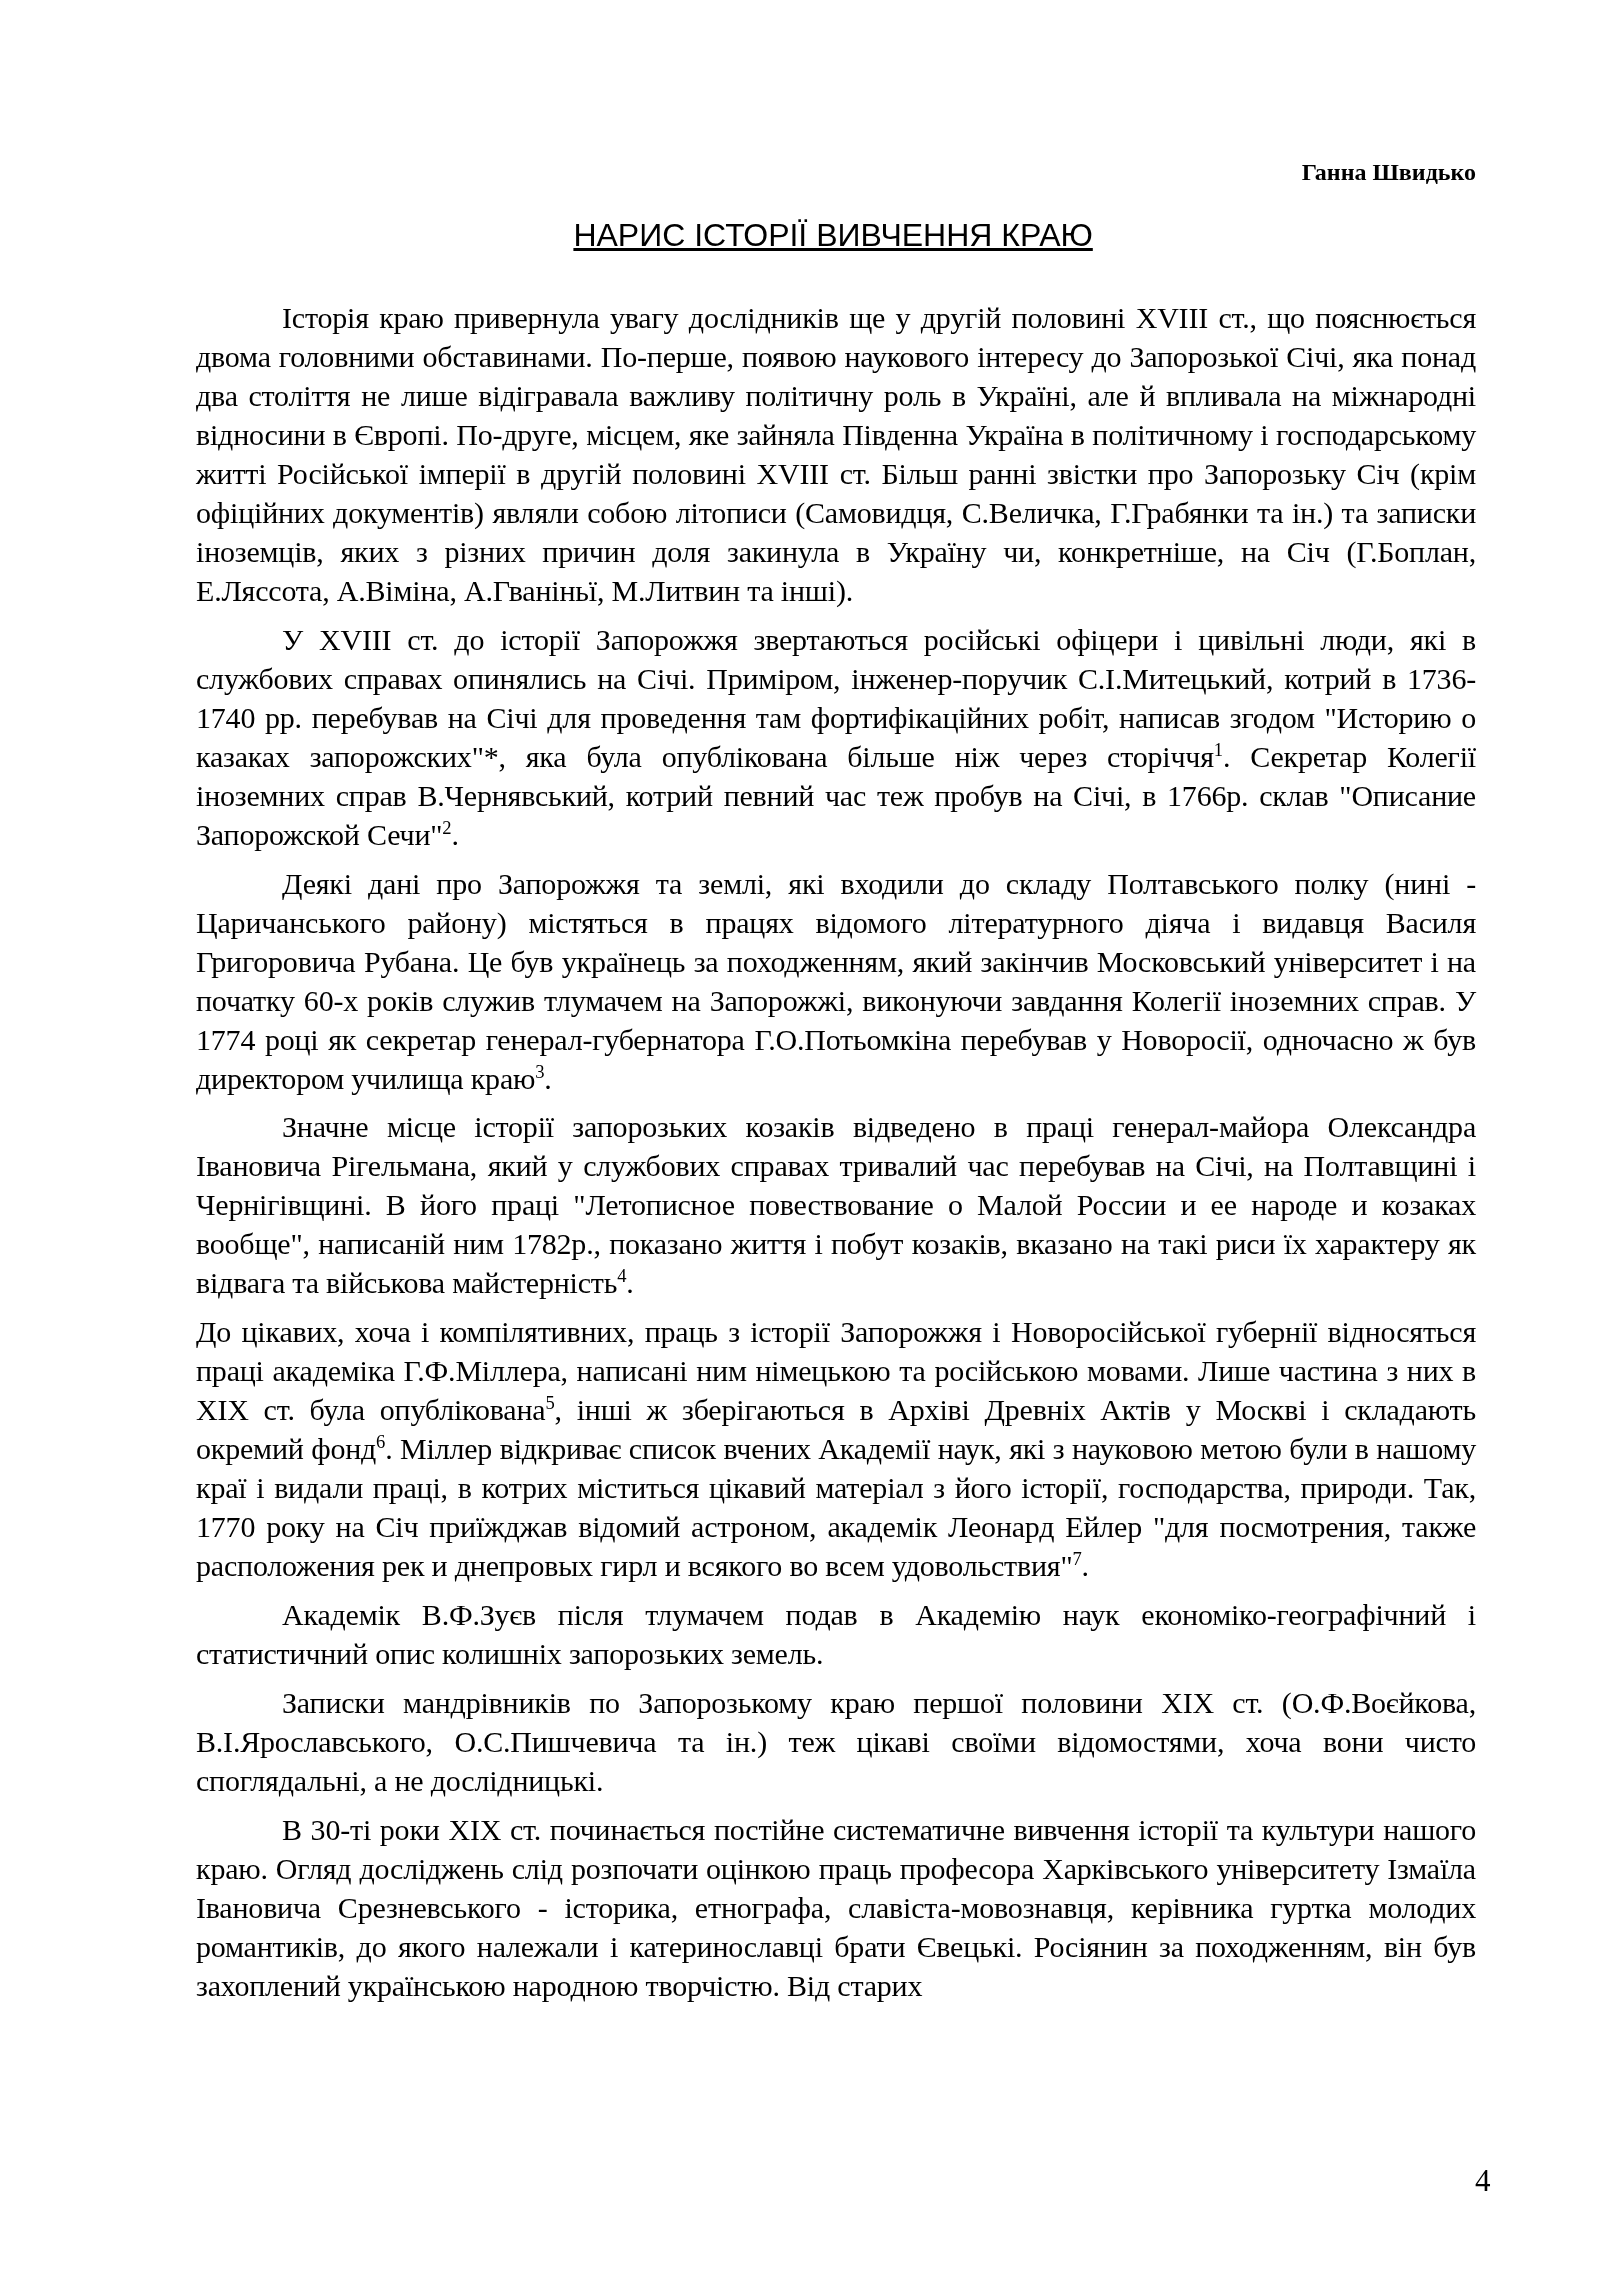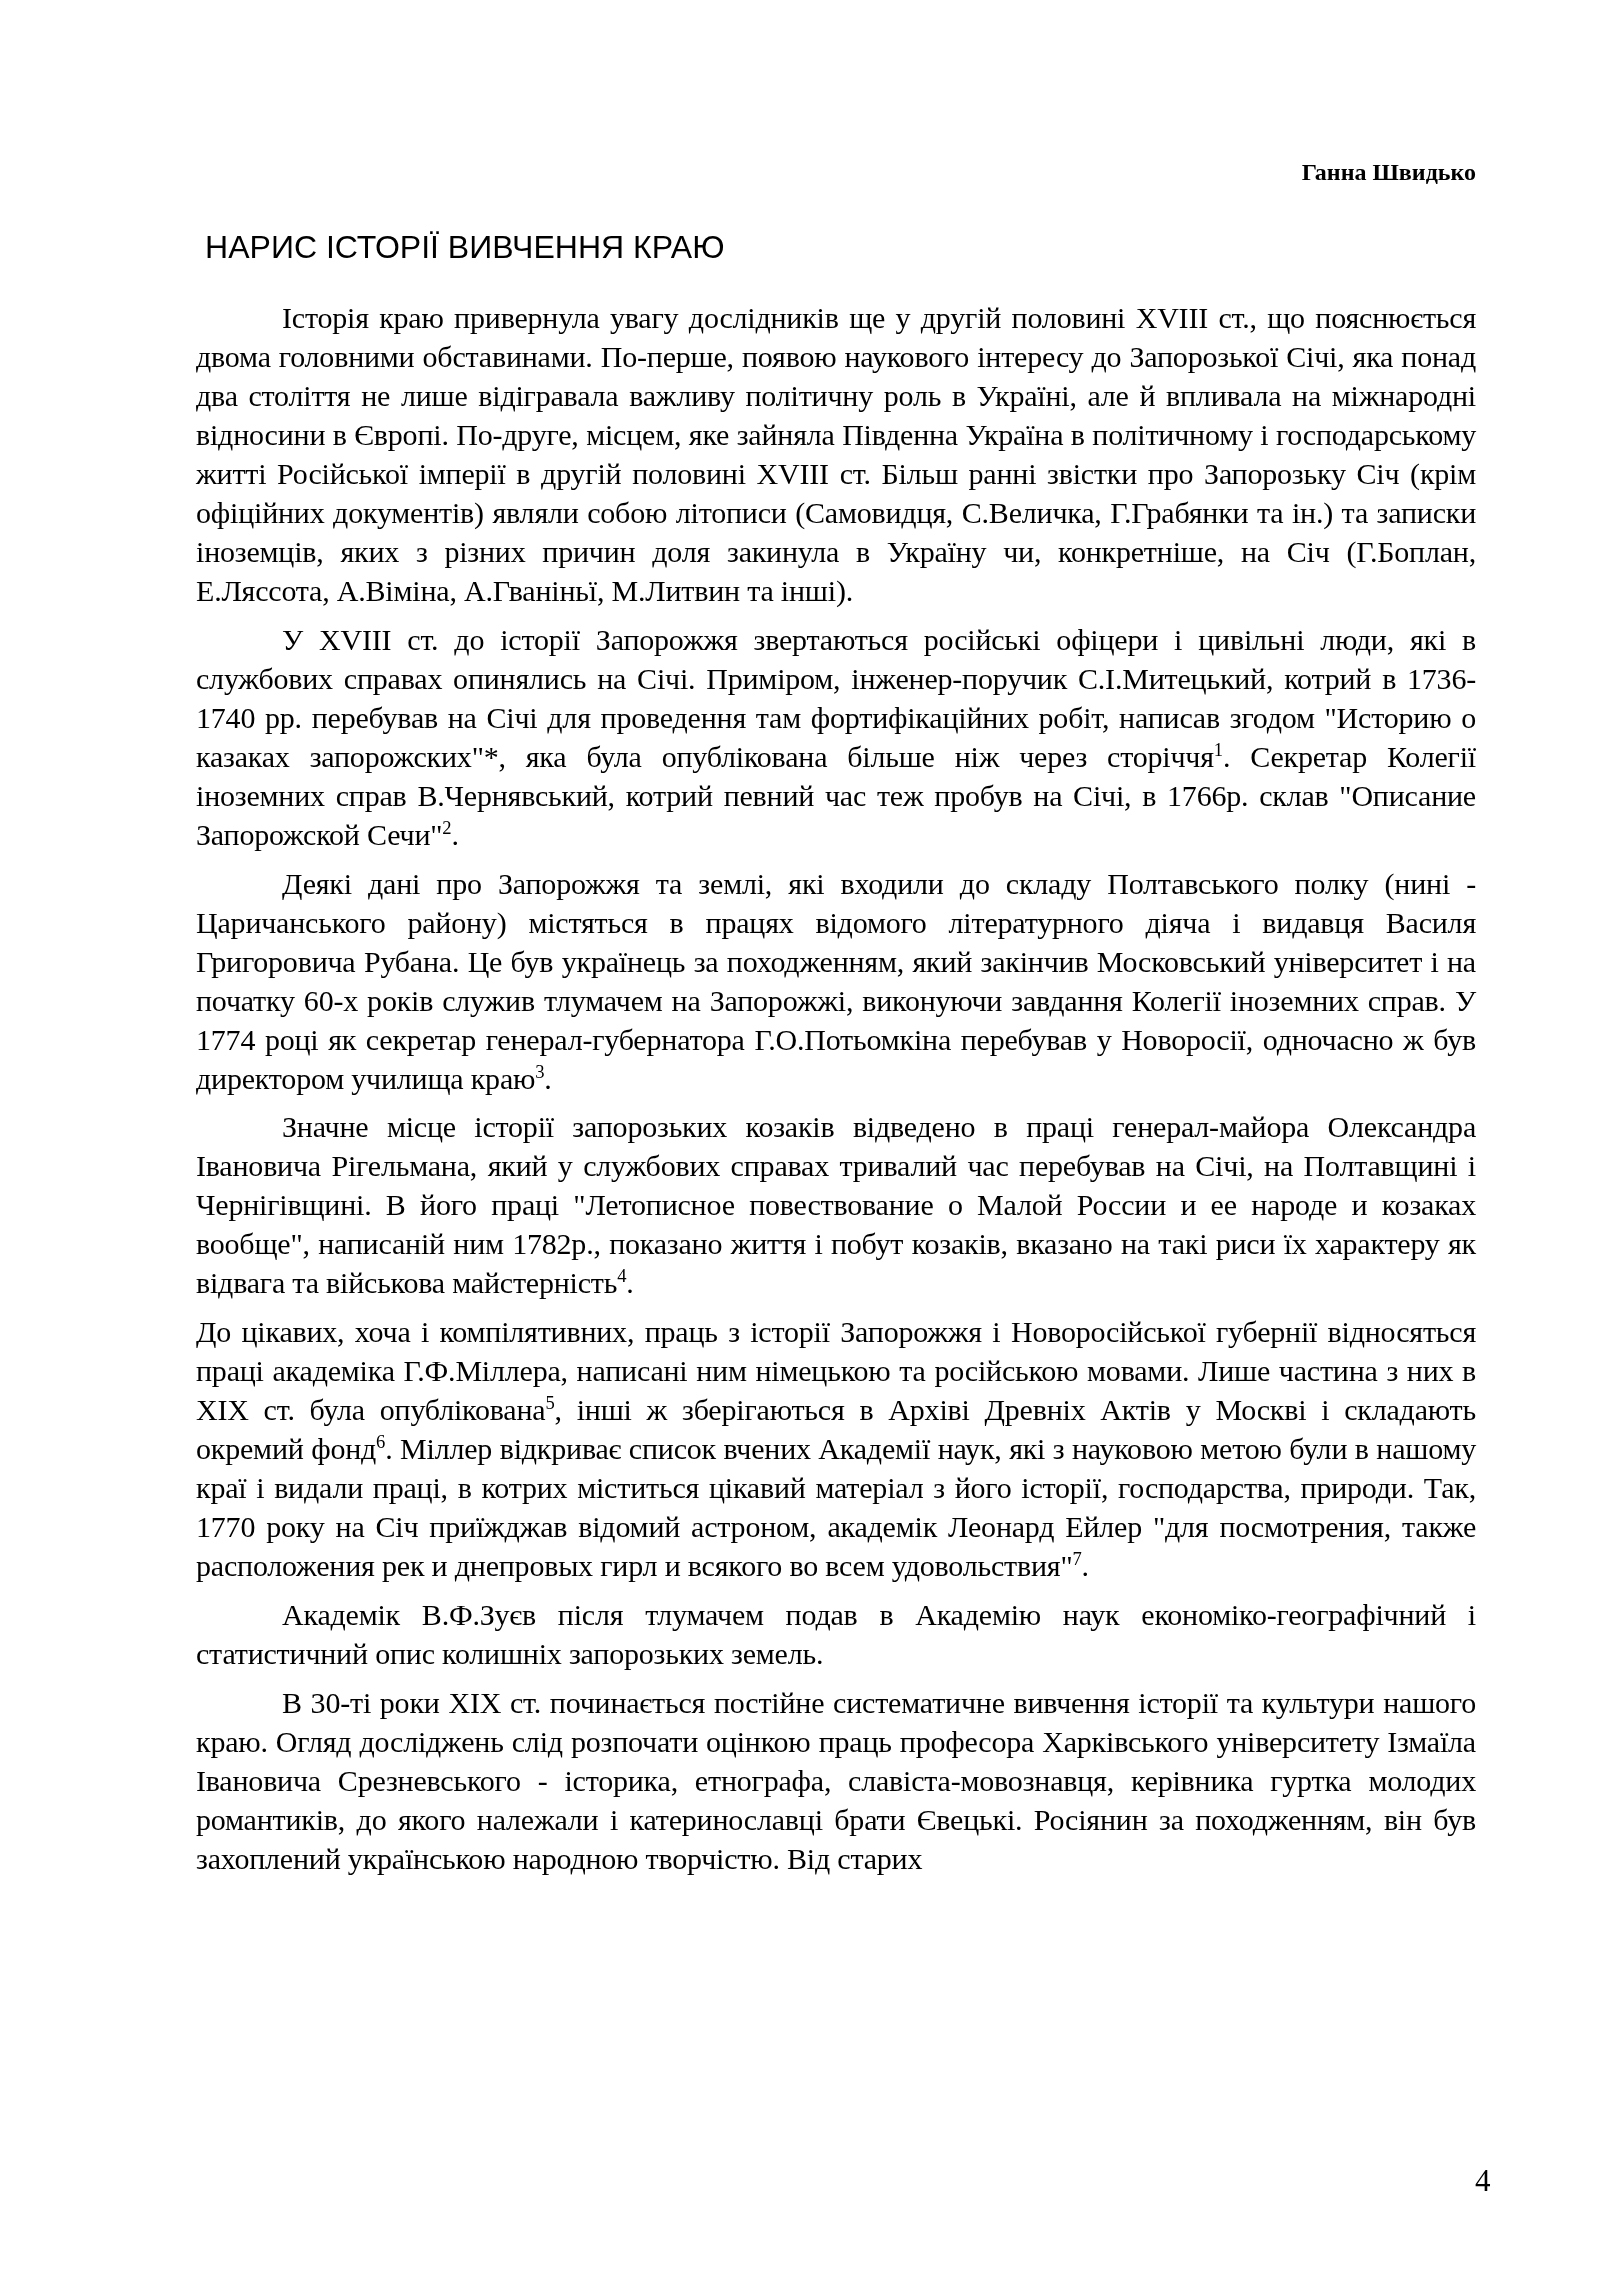--- a/index.html
+++ b/index.html
@@ -28,27 +28,28 @@
       font-weight: bold;
       font-size: 24px;
       line-height: 35px;
       white-space: nowrap;
     }
     .title {
       position: absolute;
       top: 216px;
       left: 0;
       width: 1280px;
-      text-align: left;
+      text-align: center;
       font-family: "Liberation Sans", "DejaVu Sans", sans-serif;
       font-size: 32px;
       line-height: 39px;
       font-weight: normal;
-      margin: 12px;
+      margin: 0;
       transform: translateX(-2.9px);
+      text-decoration: underline;
     }
     .body-text {
       position: absolute;
       top: 298px;
       left: 0;
       width: 1280px;
     }
     .para {
       font-size: 30px;
       line-height: 39px;
@@ -94,19 +95,22 @@
     <p class="para">
       <span>Значне місце історії запорозьких козаків відведено в праці генерал-майора Олександра Івановича Рігельмана, який у службових справах тривалий час перебував на Січі, на Полтавщині і Чернігівщині. В його праці "Летописное повествование о Малой России и ее народе и козаках вообще", написаній ним 1782р., показано життя і побут козаків, вказано на такі риси їх характеру як відвага та військова майстерність</span><sup>4</sup><span>.</span>
     </p>
     <p class="para no-indent">
       <span>До цікавих, хоча і компілятивних, праць з історії Запорожжя і Новоросійської губернії відносяться праці академіка Г.Ф.Міллера, написані ним німецькою та російською мовами. Лише частина з них в XIX ст. була опублікована</span><sup>5</sup><span>, інші ж зберігаються в Архіві Древніх Актів у Москві і складають окремий фонд</span><sup>6</sup><span>. Міллер відкриває список вчених Академії наук, які з науковою метою були в нашому краї і видали праці, в котрих міститься цікавий матеріал з його історії, господарства, природи. Так, 1770 року на Січ приїжджав відомий астроном, академік Леонард Ейлер "для посмотрения, также расположения рек и днепровых гирл и всякого во всем удовольствия"</span><sup>7</sup><span>.</span>
     </p>
     <p class="para">
       <span>Академік В.Ф.Зуєв після тлумачем подав в Академію наук економіко-географічний і статистичний опис колишніх запорозьких земель.</span>
     </p>
     <p class="para">
+      <span>Записки мандрівників по Запорозькому краю першої половини XIX ст. (О.Ф.Воєйкова, В.І.Ярославського, О.С.Пишчевича та ін.) теж цікаві своїми відомостями, хоча вони чисто споглядальні, а не дослідницькі.</span>
+    </p>
+    <p class="para">
       <span>В 30-ті роки XIX ст. починається постійне систематичне вивчення історії та культури нашого краю. Огляд досліджень слід розпочати оцінкою праць професора Харківського університету Ізмаїла Івановича Срезневського - історика, етнографа, славіста-мовознавця, керівника гуртка молодих романтиків, до якого належали і катеринославці брати Євецькі. Росіянин за походженням, він був захоплений українською народною творчістю. Від старих</span>
     </p>
   </div>
 </div>
 
 <div class="page-number">4</div>
 
 
 </body></html>

